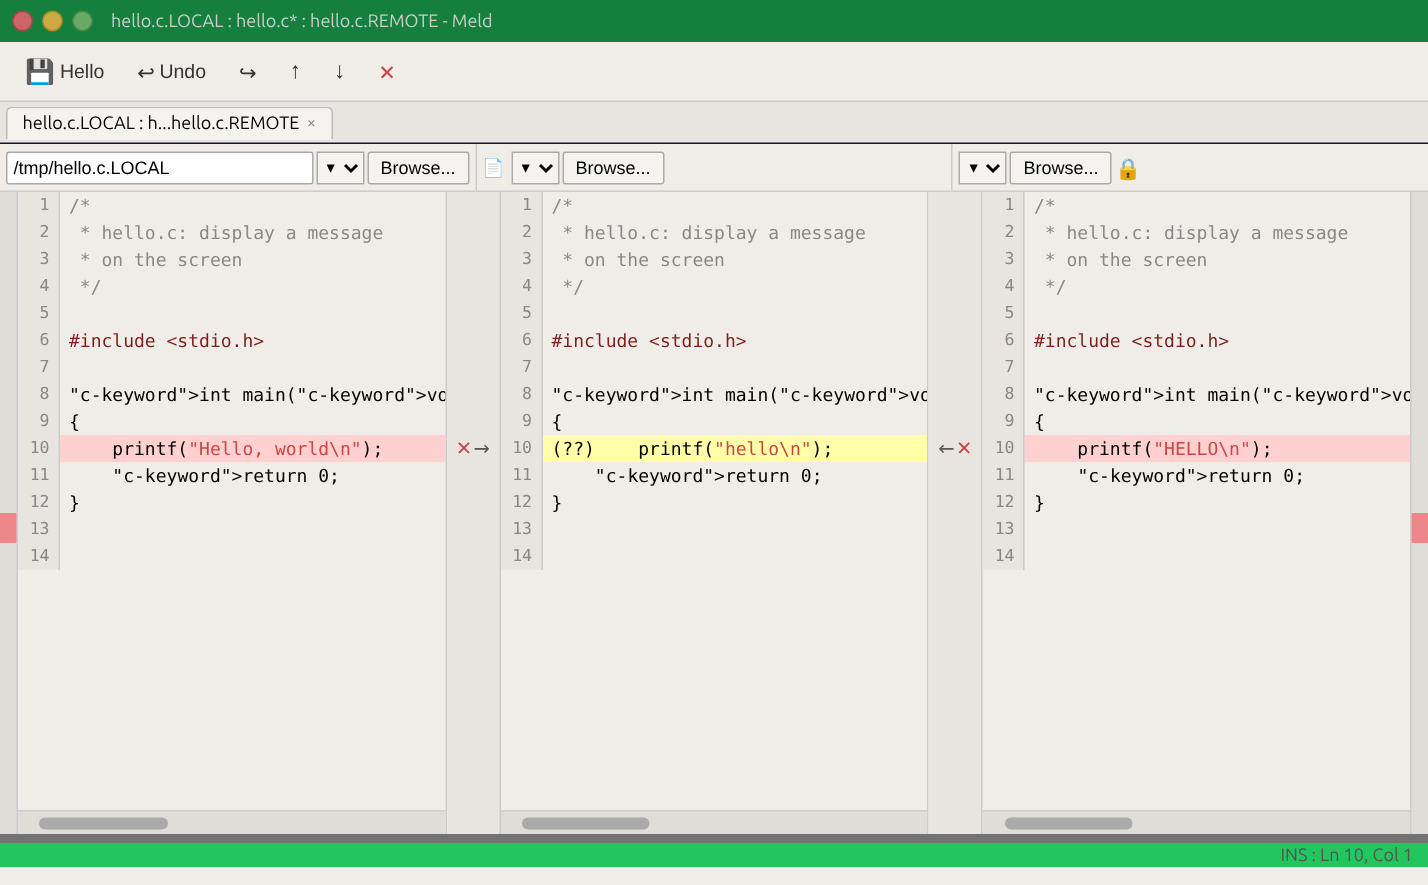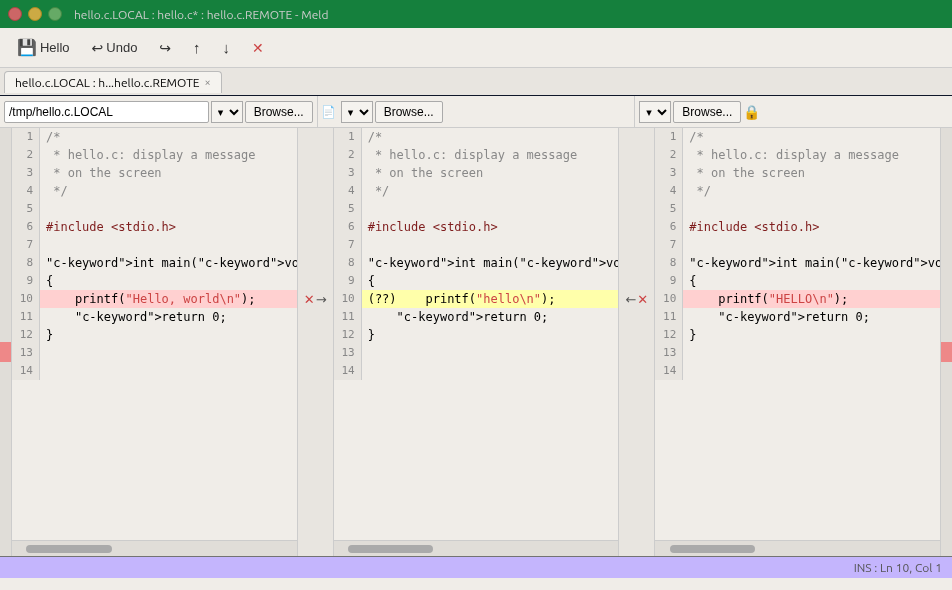--- a/index.html
+++ b/index.html
@@ -178,23 +178,23 @@
     .mini-marker {
       position: absolute;
       width: 100%;
       background: #e88;
       height: 20px;
       top: 50%;
     }
 
     
     #statusbar {
-      background: #c4b5fd;
+      background: #22c55e;
       height: 22px;
-      border-top: 1px solid #737373;
+      border-top: 6px solid #737373;
       display: flex;
       align-items: center;
       justify-content: flex-end;
       padding: 0 10px;
       font-size: 12px;
       color: #555;
     }
 
     
     .c-comment { color: #888; }

